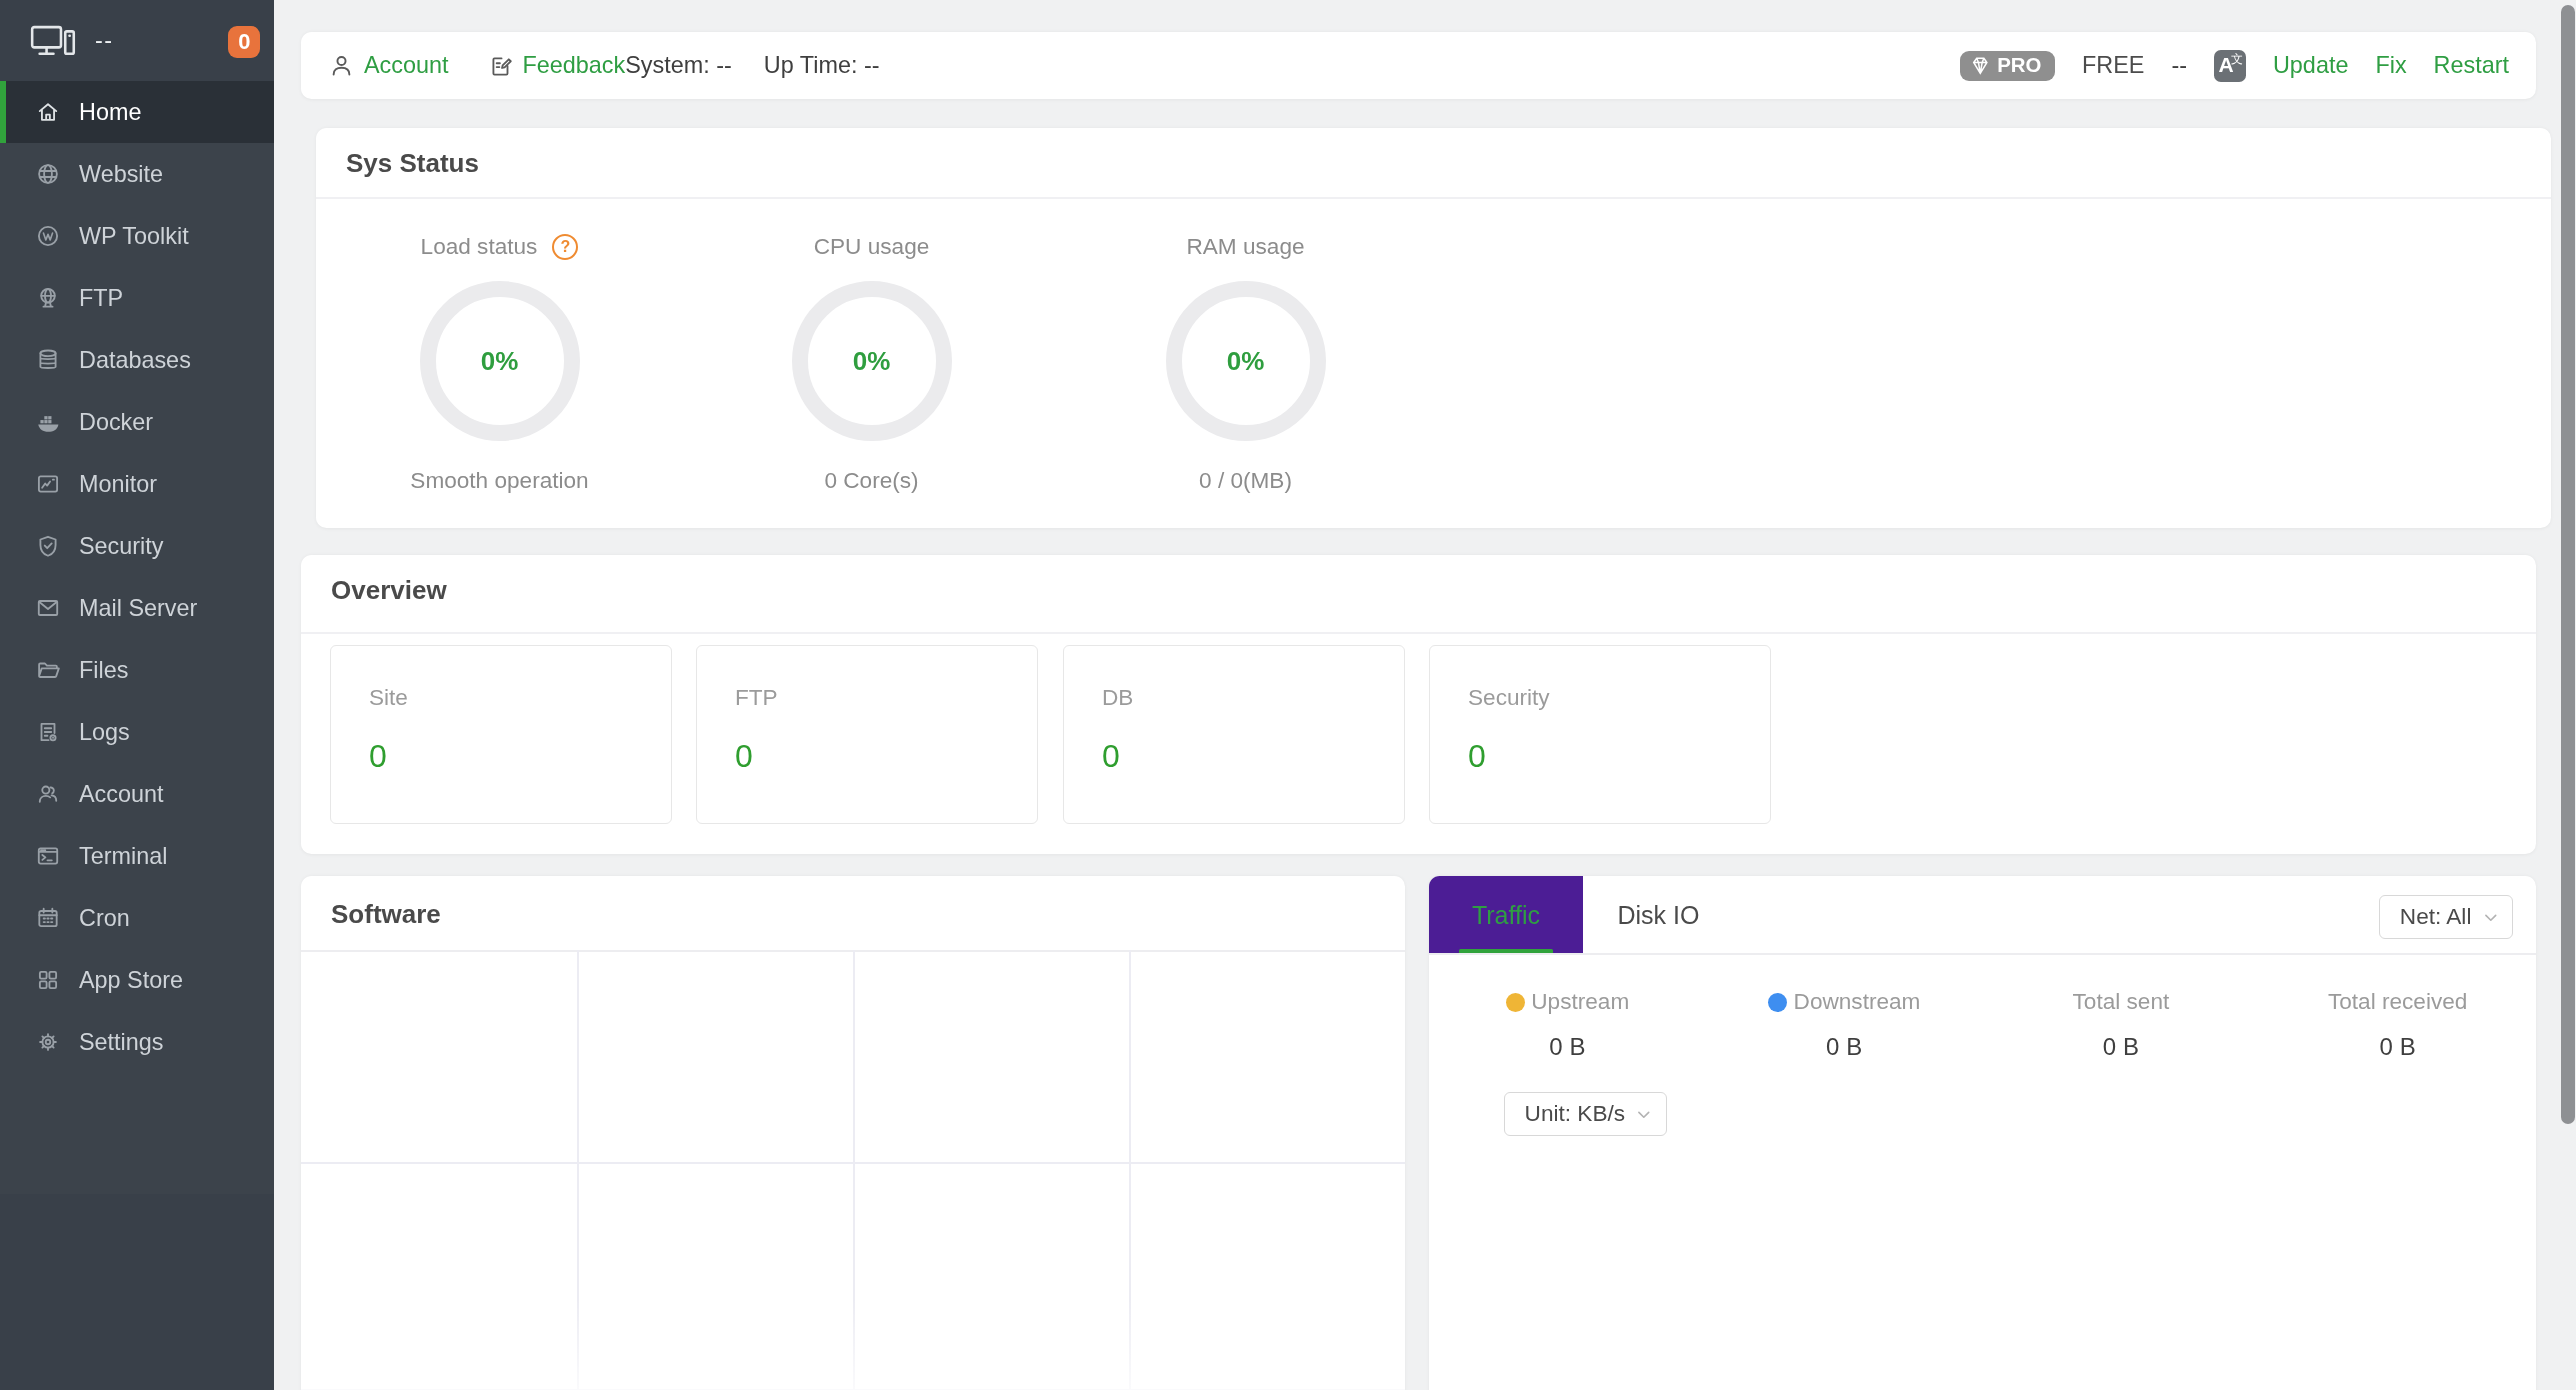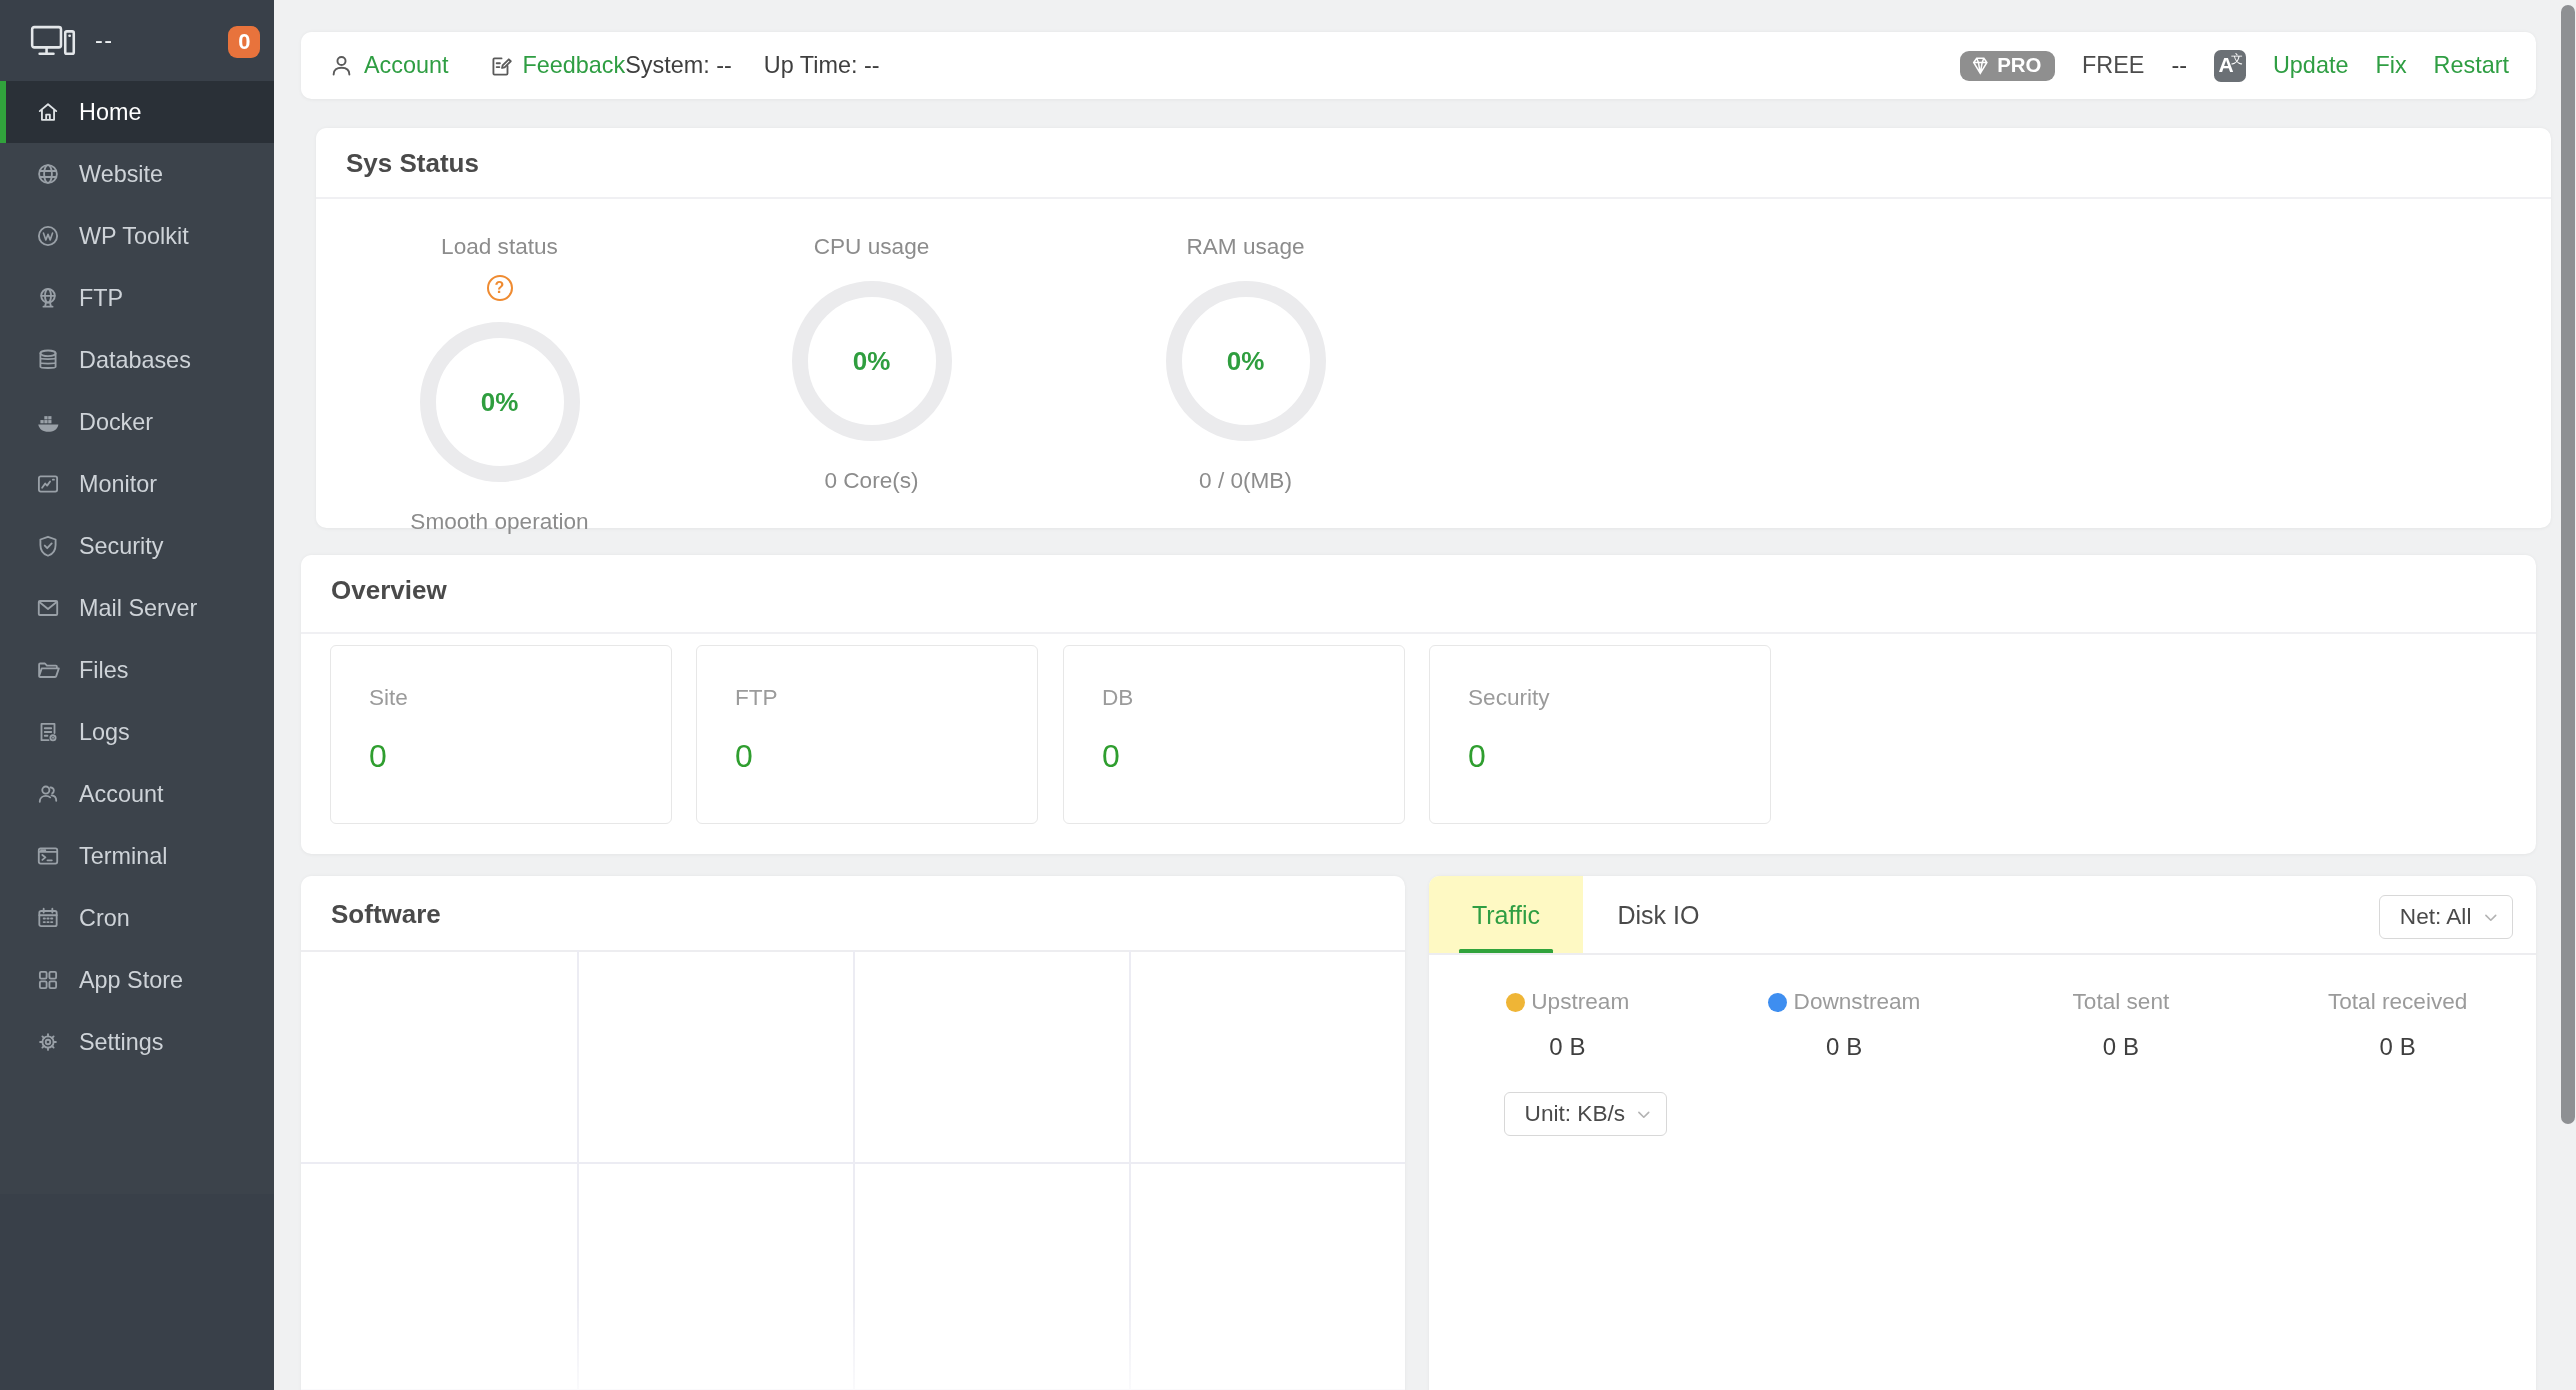--- a/index.html
+++ b/index.html
@@ -44,21 +44,21 @@
   #lang-btn{width:32px;height:32px;background:#6b7075;border-radius:6.8px;position:relative;cursor:pointer;flex:none;}
   #lang-btn .a{position:absolute;left:4.5px;top:3px;color:#fff;font-size:21px;font-weight:700;}
   #lang-btn .w{position:absolute;right:3px;top:1.5px;color:#fff;font-size:12px;}
 
   
   #sys-card{left:42px;top:128px;width:2235px;height:400px;}
   #sys-card .card-title{position:absolute;left:30px;top:19.6px;}
   #sys-card .divider{top:69px;}
   .gauge{position:absolute;width:317px;text-align:center;}
   .g0{left:25px;}.g1{left:397px;}.g2{left:771px;}
-  .gauge .glabel{margin-top:106px;font-size:22.6px;color:#8c8c8c;display:flex;align-items:center;justify-content:center;gap:15px;flex-direction:column;}
+  .gauge .glabel{margin-top:106px;font-size:22.6px;color:#8c8c8c;display:flex;align-items:center;justify-content:center;gap:15px;}
   .help-dot{width:26px;height:26px;border:2.3px solid #ef8b31;border-radius:50%;color:#ef8b31;
     font-size:16px;font-weight:700;display:inline-flex;align-items:center;justify-content:center;cursor:pointer;}
   .ring{width:160px;height:160px;border:16.6px solid #ebebed;border-radius:50%;margin:21px auto 0;
     display:flex;align-items:center;justify-content:center;}
   .ring .gval{color:#2f9e3f;font-size:26px;font-weight:600;}
   .gauge .gsub{margin-top:27px;font-size:22.6px;color:#8c8c8c;}
 
   
   #ov-card{left:27px;top:555px;width:2235px;height:299px;}
   #ov-card .card-title{position:absolute;left:30px;top:19.6px;}
@@ -80,21 +80,21 @@
     background:linear-gradient(to top,rgba(255,255,255,.92),rgba(255,255,255,0));pointer-events:none;}
 
   
   #io-card{left:1155px;top:876px;width:1107px;height:535px;overflow:hidden;}
   #io-tabs{position:absolute;left:0;top:0;right:0;height:78px;}
   #io-tabs .tabline{position:absolute;left:0;right:0;top:77px;height:1.5px;background:#ededf0;}
   .tab{position:absolute;top:0;height:78px;display:flex;align-items:center;justify-content:center;
     font-size:25px;color:#4a4a4a;cursor:pointer;}
   .tab0{left:0;width:154px;}
   .tab1{left:154px;width:151px;}
-  .tab.active{color:#2f9e43;background:#fef9c3;}
+  .tab.active{color:#2f9e43;background:#4c1d95;}
   .tab.active::after{content:"";position:absolute;left:30px;right:30px;bottom:0;height:5.3px;background:#31a33c;border-radius:1.5px;}
   .select{position:absolute;height:44px;border:1.5px solid #d8d8d8;border-radius:6px;background:#fff;
     display:flex;align-items:center;font-size:22.6px;color:#4a4a4a;padding:0 41px 0 19.6px;cursor:pointer;white-space:nowrap;}
   .select .chev{position:absolute;right:12px;top:50%;margin-top:-9.8px;}
   .chev svg{width:19.6px;height:19.6px;stroke:#b3b3b3;fill:none;stroke-width:2;stroke-linecap:round;stroke-linejoin:round;}
   #net-select{right:22.6px;top:19px;}
   #unit-select{left:75px;top:216px;}
   #io-stats{position:absolute;left:0;top:113px;right:0;display:flex;}
   .stat{width:277px;text-align:center;}
   .stat .slabel{font-size:22.6px;color:#9b9b9b;display:flex;align-items:center;justify-content:center;gap:6.8px;}

